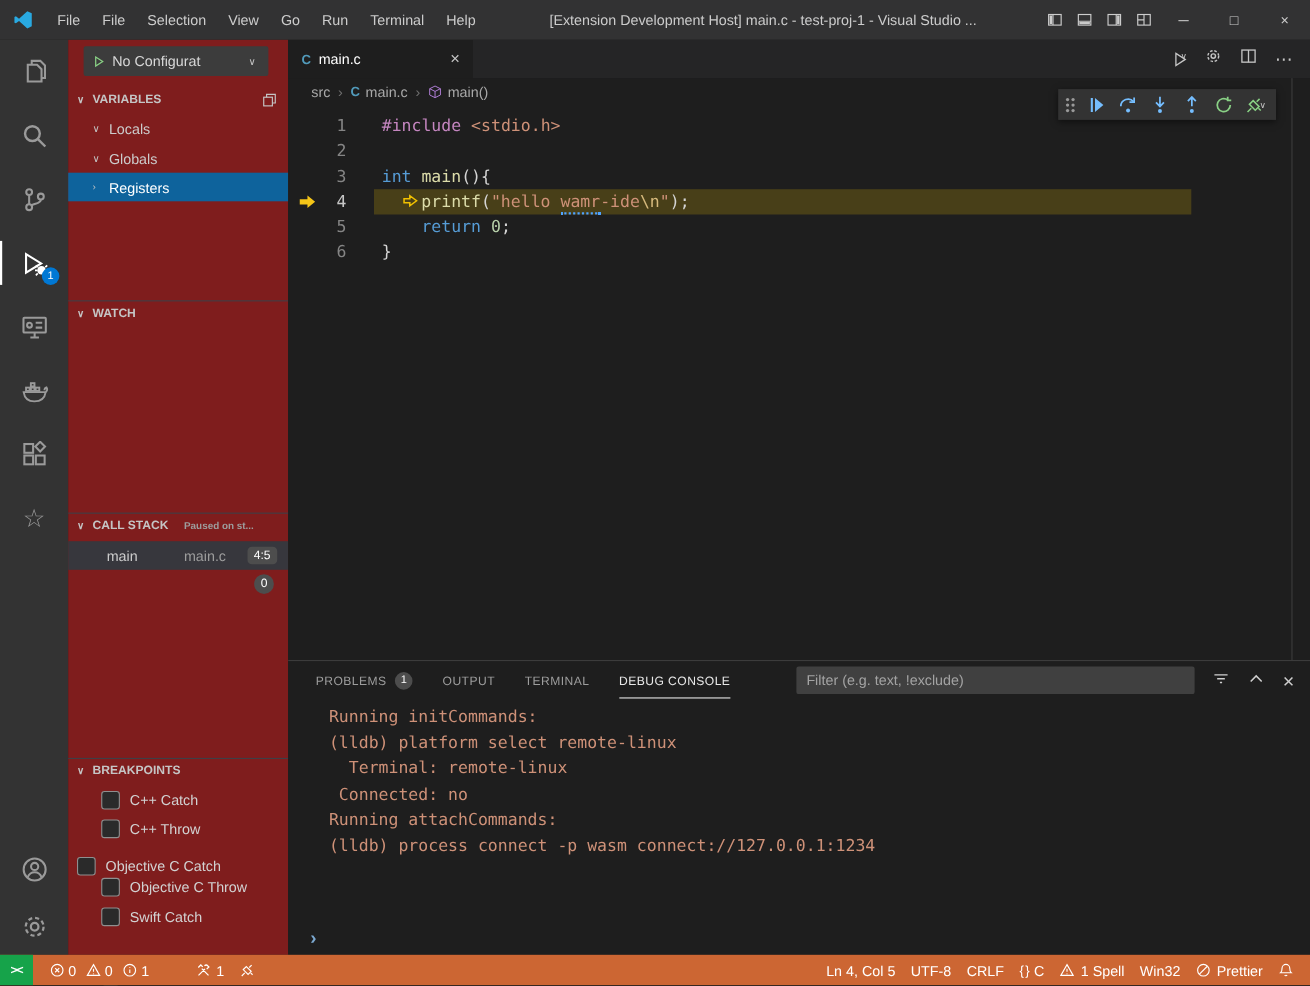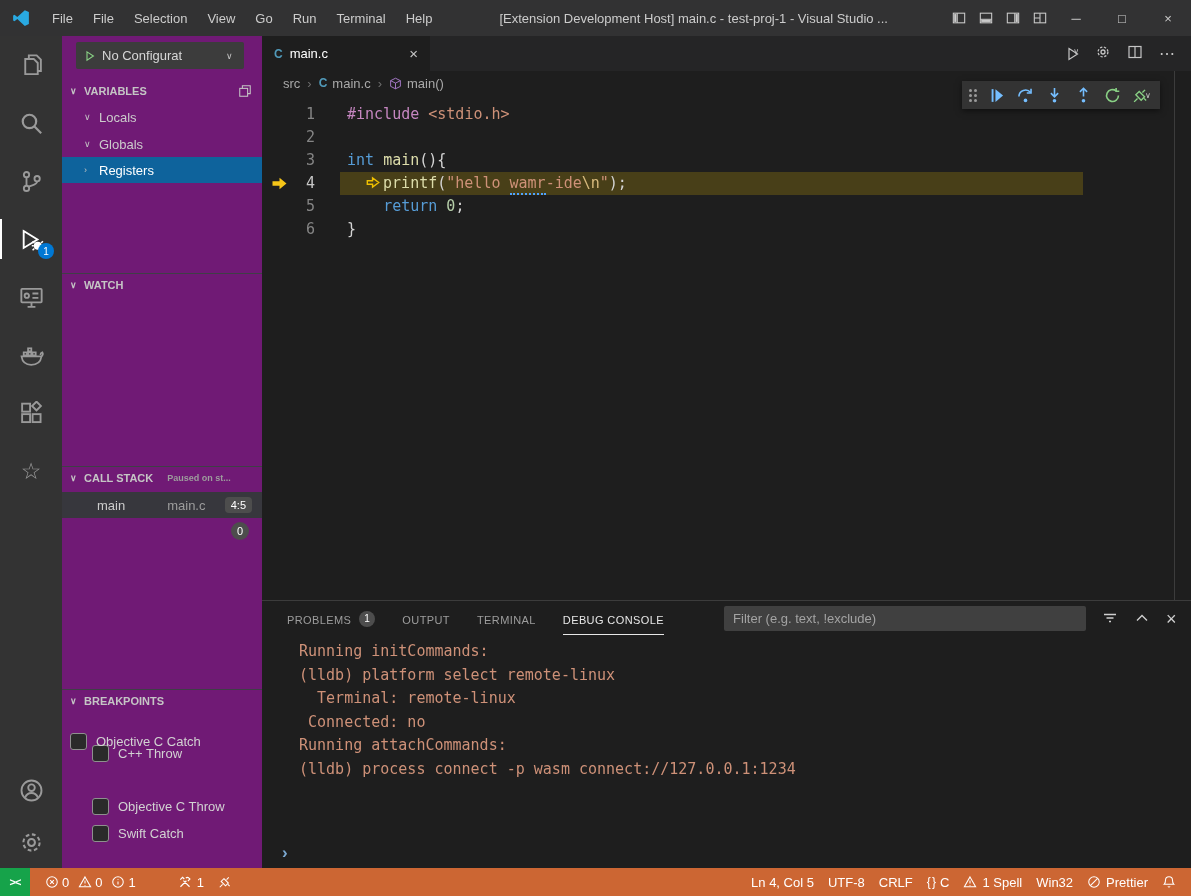--- a/index.html
+++ b/index.html
@@ -25,21 +25,21 @@
   .ab-item svg{width:25px;height:25px;}
   .ab-item.active{color:#ffffff;}
   .ab-item.active::before{content:"";position:absolute;left:0;top:9px;bottom:9px;width:2px;background:#ffffff;}
   .ab-badge{position:absolute;right:8px;bottom:9px;min-width:16px;height:16px;border-radius:8px;
             background:#0078d4;color:#fff;font-size:10px;display:flex;align-items:center;justify-content:center;}
   .ab-bottom{margin-top:auto;}
   .ab-bottom .ab-item{height:52px;}
   .ab-star{font-size:23px;line-height:1;}
 
   
-  .sidebar{position:absolute;left:62px;top:36px;width:200px;bottom:28px;background:#701a75;font-size:13px;}
+  .sidebar{position:absolute;left:62px;top:36px;width:200px;bottom:28px;background:#7f1d1d;font-size:13px;}
   .config-row{position:absolute;top:6px;left:14px;height:27px;display:flex;}
   .config-select{display:flex;align-items:center;gap:6px;background:#3c3c3c;border-radius:2px;
                  padding:0 8px;height:27px;width:152px;}
   .config-select svg{width:12px;height:12px;flex:none;}
   .config-label{white-space:nowrap;overflow:hidden;flex:1;color:#d7d7d7;}
   .chev{font-size:9px;color:#c5c5c5;width:10px;display:inline-block;}
   .sec-header{position:absolute;left:0;right:0;height:22px;display:flex;align-items:center;gap:4px;
               padding-left:8px;font-size:11px;font-weight:700;color:#c5c5c5;}
   .sec-border{border-top:1px solid #3f3f46;}
   .sec-icon{position:absolute;right:10px;top:4px;color:#c5c5c5;}
@@ -302,25 +302,29 @@
       <span>main</span>
       <span class="frame-file">main.c</span>
       <span class="badge-pill">4:5</span>
     </div>
     <div class="badge-circle">0</div>
 
     <div class="sec-header sec-border" style="top:653px;">
       <span class="chev">∨</span>
       <span>BREAKPOINTS</span>
     </div>
+    <div class="bp-row" style="top:678px;">
+      <span class="cb"></span>
+      <span>C++ Catch</span>
+    </div>
     <div class="bp-row" style="top:704px;">
       <span class="cb"></span>
       <span>C++ Throw</span>
     </div>
-    <div class="bp-row" style="top:692px;padding-left:8px;">
+    <div class="bp-row" style="top:738px;padding-left:8px;">
       <span class="cb"></span>
       <span>Objective C Catch</span>
     </div>
     <div class="bp-row" style="top:757px;">
       <span class="cb"></span>
       <span>Objective C Throw</span>
     </div>
     <div class="bp-row" style="top:784px;">
       <span class="cb"></span>
       <span>Swift Catch</span>

